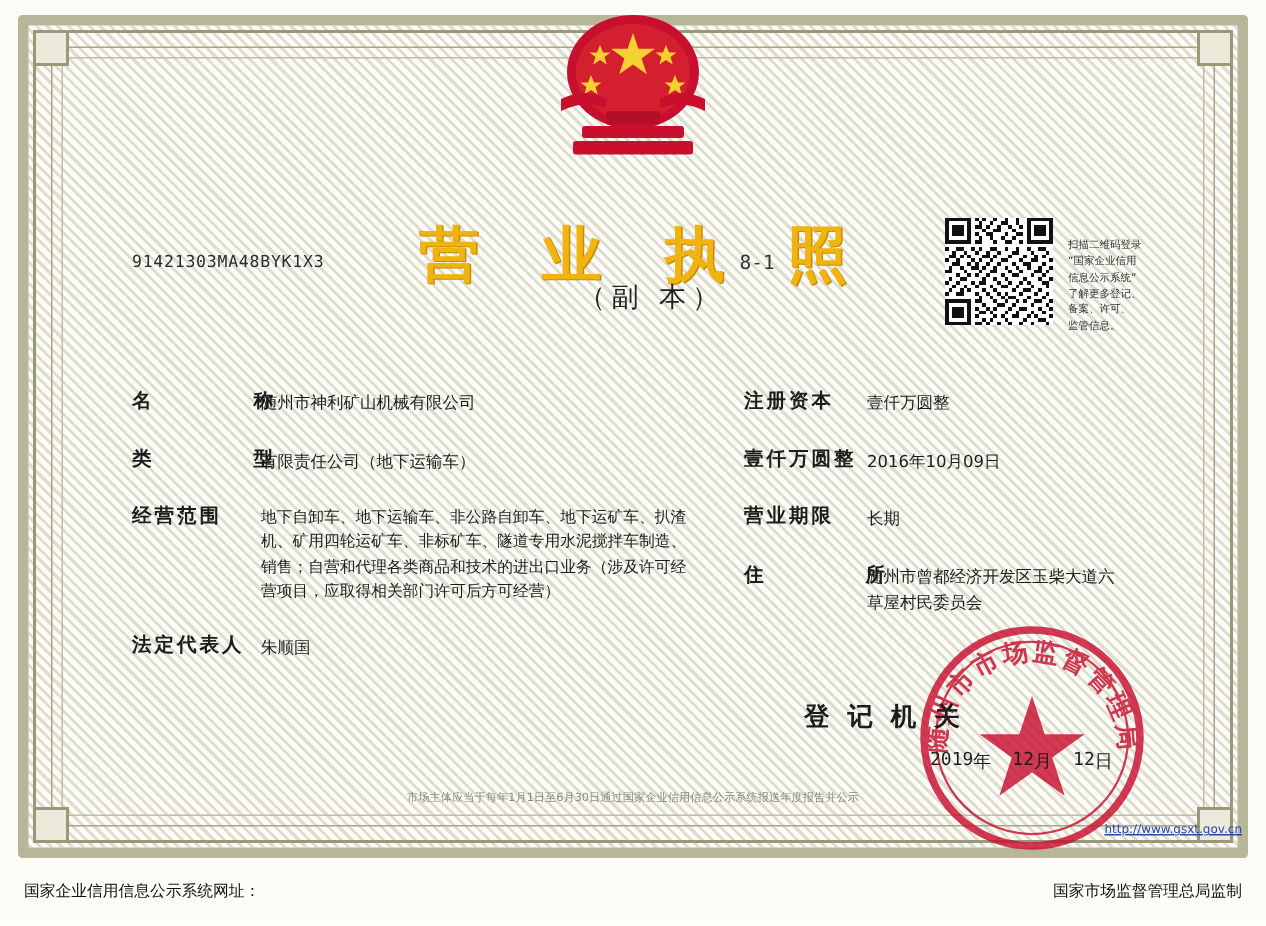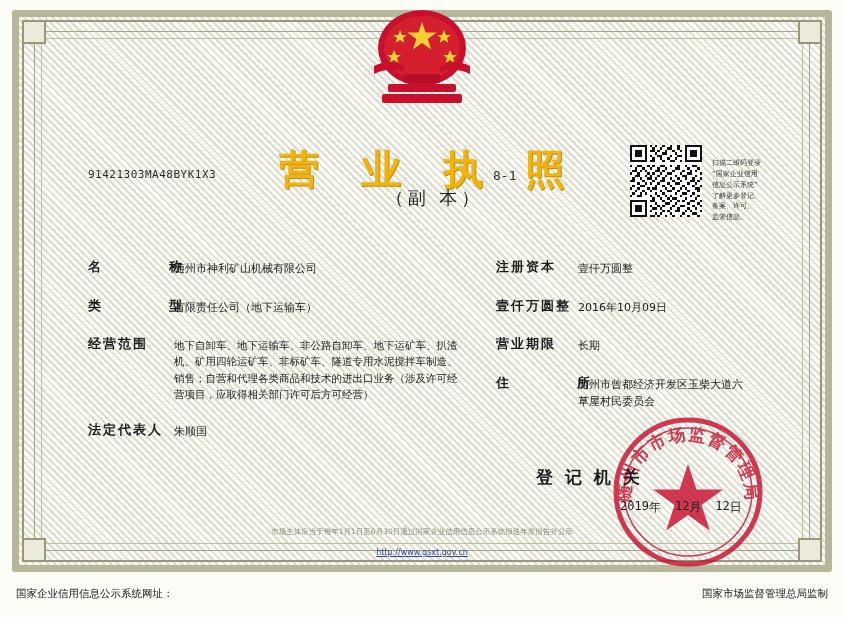--- a/index.html
+++ b/index.html
@@ -240,23 +240,23 @@
     left: 0; right: 0;
     bottom: 80px;
     text-align: center;
     font-family: "DejaVu Sans", sans-serif;
     font-size: 7.5px;
     color: #8a8a7a;
     line-height: 1.5;
   }
   .footer-url {
     position: absolute;
-    left: 0; right: 0;
+    left: 0; right: 16px;
     bottom: 60px;
-    text-align: center;
+    text-align: right;
     font-family: "DejaVu Sans", sans-serif;
     font-size: 8px;
     color: #2b47a8;
     text-decoration: underline;
   }
 
   
   .bottom-left {
     position: absolute;
     left: 16px;

